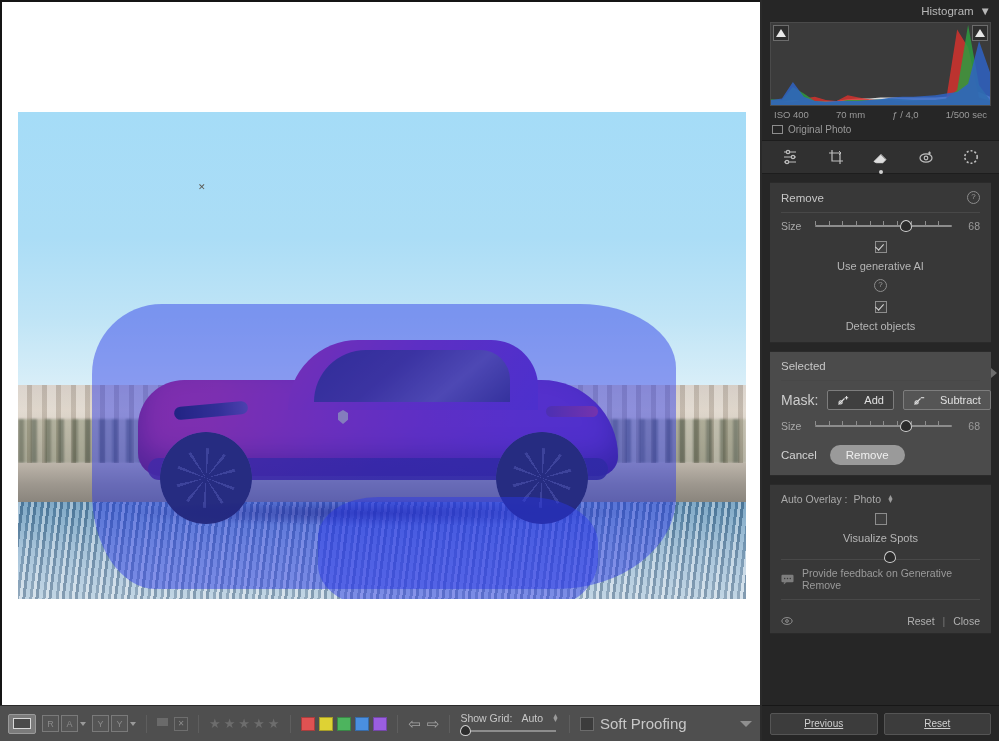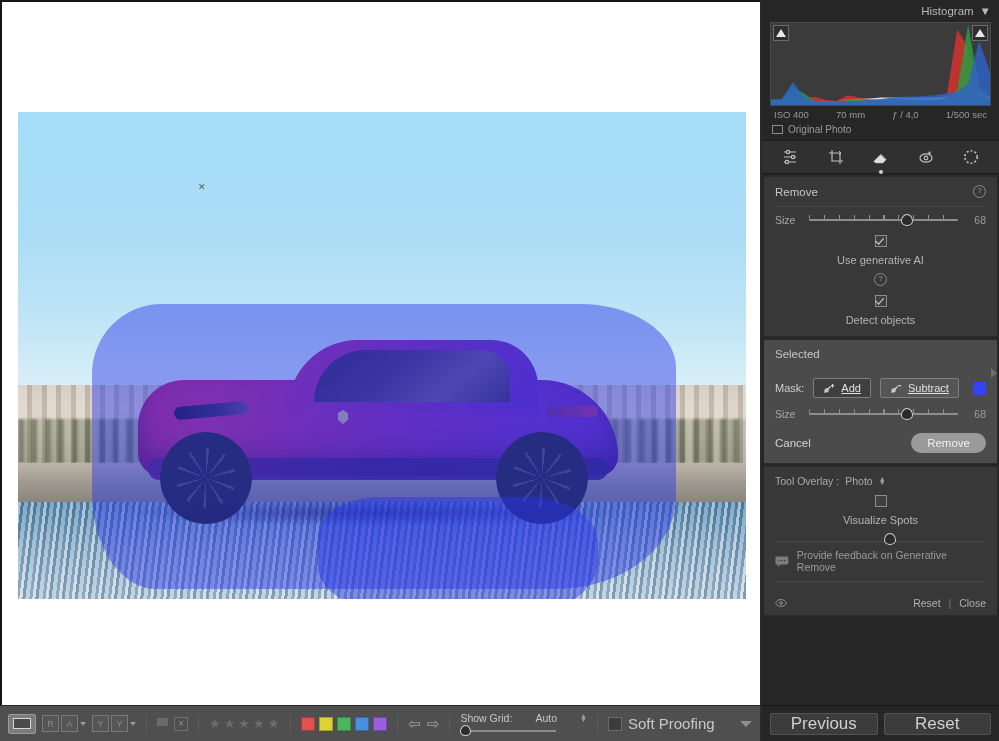--- a/index.html
+++ b/index.html
@@ -98,21 +98,21 @@
   .origrow{display:flex;align-items:center;gap:5px;padding:2px 10px 5px;color:#9a9a9a;font-size:10px;}
   .chk-sq{width:9px;height:7px;border:1px solid #8d8d8d;display:inline-block;}
 
   .tooltabs{height:32px;background:#303030;border-top:1px solid #1d1d1d;border-bottom:1px solid #1d1d1d;
      display:flex;align-items:center;justify-content:center;gap:23px;}
   .tooltab{position:relative;width:22px;height:22px;display:flex;align-items:center;justify-content:center;}
   .tooltab svg{display:block;}
   .tooltab.active:after{content:"";position:absolute;bottom:-6px;left:50%;margin-left:-2px;
      width:4px;height:4px;border-radius:50%;background:#cfcfcf;}
 
-  .panel{margin:2px;background:#383838;border:1px solid #2a2a2a;border-left:0;border-right:0;}
+  .panel{margin:8px;background:#383838;border:1px solid #2a2a2a;border-left:0;border-right:0;}
   .panel-pad{padding:8px 11px 10px;}
   .p-title{color:#c6c6c6;font-size:11.5px;display:flex;justify-content:space-between;align-items:center;}
   .help-i{width:11px;height:11px;border:1px solid #8c8c8c;border-radius:50%;color:#9b9b9b;
      font-size:8px;line-height:10px;text-align:center;}
   .hr{height:1px;background:#484848;margin:8px 0 7px;}
   .mode-row{display:flex;align-items:center;gap:9px;margin-top:9px;color:#b5b5b5;font-size:11px;}
   .mode-ico{width:20px;height:18px;display:flex;align-items:center;justify-content:center;}
 
   .slider-row{display:flex;align-items:center;gap:8px;font-size:10.5px;color:#a9a9a9;margin-top:3px;justify-content:flex-end;}
   .slider-row .lbl{width:26px;}
@@ -124,40 +124,40 @@
      background:#2b2b2b;border:1.5px solid #d2d2d2;box-sizing:border-box;}
   .val{width:20px;text-align:right;color:#9a9a9a;font-size:10.5px;}
 
   .cbrow{display:flex;align-items:center;gap:7px;margin-top:9px;color:#b5b5b5;font-size:11px;flex-direction:column;}
   .cbox{width:10px;height:10px;border:1px solid #8d8d8d;position:relative;background:#3f3f3f;}
   .cbox.on:after{content:"";position:absolute;left:1px;top:0px;width:4px;height:7px;
      border:solid #d6d6d6;border-width:0 1.6px 1.6px 0;transform:rotate(42deg);}
 
   .sel-panel{background:#4b4b4b;border-top:1px solid #2b2b2b;border-bottom:1px solid #2b2b2b;}
   .mask-row{display:flex;align-items:center;gap:9px;margin-top:9px;}
-  .mask-lbl{color:#cdcdcd;font-size:11px;text-align:right;}
-  .mbtn{display:flex;align-items:center;gap:5px;padding:3px 9px;border:1px solid #7d7d7d;
-     background:#3f3f3f;color:#e0e0e0;font-size:11px;border-radius:2px;text-decoration:underline;}
+  .mask-lbl{color:#cdcdcd;font-size:14px;text-align:right;}
+  .mbtn{display:flex;align-items:center;gap:14px;padding:3px 9px;border:1px solid #7d7d7d;
+     background:#3f3f3f;color:#e0e0e0;font-size:11px;border-radius:2px;}
   .mbtn.alt{background:#555;}
   .swatch{width:13px;height:13px;background:#3344ee;margin-left:auto;}
-  .btns{display:flex;justify-content:space-between;align-items:center;gap:13px;margin-top:13px;}
+  .btns{display:flex;justify-content:flex-start;align-items:center;gap:13px;margin-top:13px;}
   .lnk{color:#d4d4d4;font-size:11.5px;}
   .pill{background:#9a9a9a;color:#efefef;font-size:11.5px;padding:4px 16px;border-radius:12px;}
 
   .ov-row{display:flex;align-items:center;gap:6px;color:#a9a9a9;font-size:10.5px;}
   .stepper{display:inline-flex;flex-direction:column;line-height:4px;font-size:7px;color:#9a9a9a;}
   .fb-row{display:flex;align-items:center;gap:8px;color:#9a9a9a;font-size:10.5px;margin-top:2px;}
   .foot{display:flex;align-items:center;justify-content:space-between;padding:4px 11px 6px;
      color:#b0b0b0;font-size:10.5px;}
   .eye{width:12px;height:10px;}
 
   .rt-bottom{position:absolute;left:762px;bottom:0;width:237px;height:36px;background:#262626;
      border-top:1px solid #171717;display:flex;align-items:center;gap:6px;padding:0 8px;box-sizing:border-box;}
   .big-btn{flex:1;height:20px;background:#3c3c3c;border:1px solid #555;border-radius:2px;color:#cfcfcf;
-     font-size:17px;display:flex;align-items:center;justify-content:center;}
+     font-size:10px;display:flex;align-items:center;justify-content:center;text-decoration:underline;}
 
   
   .bottombar{position:absolute;left:0;bottom:0;width:760px;height:36px;background:#4f4f4f;
      border-top:1px solid #2b2b2b;display:flex;align-items:center;gap:6px;padding:0 8px;box-sizing:border-box;}
   .loupe{width:26px;height:18px;background:#7b7b7b;border:1px solid #9a9a9a;border-radius:2px;
      display:flex;align-items:center;justify-content:center;}
   .loupe i{width:16px;height:9px;background:#4a4a4a;border:1px solid #d8d8d8;display:block;}
   .seg{display:flex;align-items:center;gap:2px;}
   .sq{width:15px;height:15px;border:1px solid #7a7a7a;color:#8b8b8b;font-size:9px;
       display:flex;align-items:center;justify-content:center;background:#555;}
@@ -357,21 +357,21 @@
         <div class="btns">
           <span class="lnk">Cancel</span>
           <span class="pill">Remove</span>
         </div>
       </div>
     </div>
 
     <div class="panel">
       <div class="panel-pad" style="padding-bottom:4px">
         <div class="ov-row">
-          <span>Tool Overlay :</span>
+          <span>Auto Overlay :</span>
           <span>Photo</span>
           <span class="stepper">
               <span>▲</span>
               <span>▼</span>
             </span>
         </div>
         <div class="cbrow" style="margin-top:8px">
           <span class="cbox"></span>
           <span>Visualize Spots</span>
           <span class="track" style="margin-left:6px">
@@ -444,21 +444,21 @@
       <span style="background: rgb(222, 210, 52);"></span>
       <span style="background: rgb(77, 180, 94);"></span>
       <span style="background: rgb(74, 143, 224);"></span>
       <span style="background: rgb(154, 94, 224);"></span>
     </div>
     <span class="divline"></span>
     <span class="arrow">⇦</span>
     <span class="arrow">⇨</span>
     <span class="divline"></span>
     <div style="display:flex;flex-direction:column;gap:2px">
-      <div style="display:flex;align-items:center;gap:23px">
+      <div style="display:flex;align-items:center;gap:9px">
         <span class="grid-lbl">Show Grid:</span>
         <span class="grid-val">Auto</span>
         <span class="stepper">
             <span>▲</span>
             <span>▼</span>
           </span>
       </div>
       <div class="gridslider">
         <span class="line"></span>
           <span class="knob"></span>

